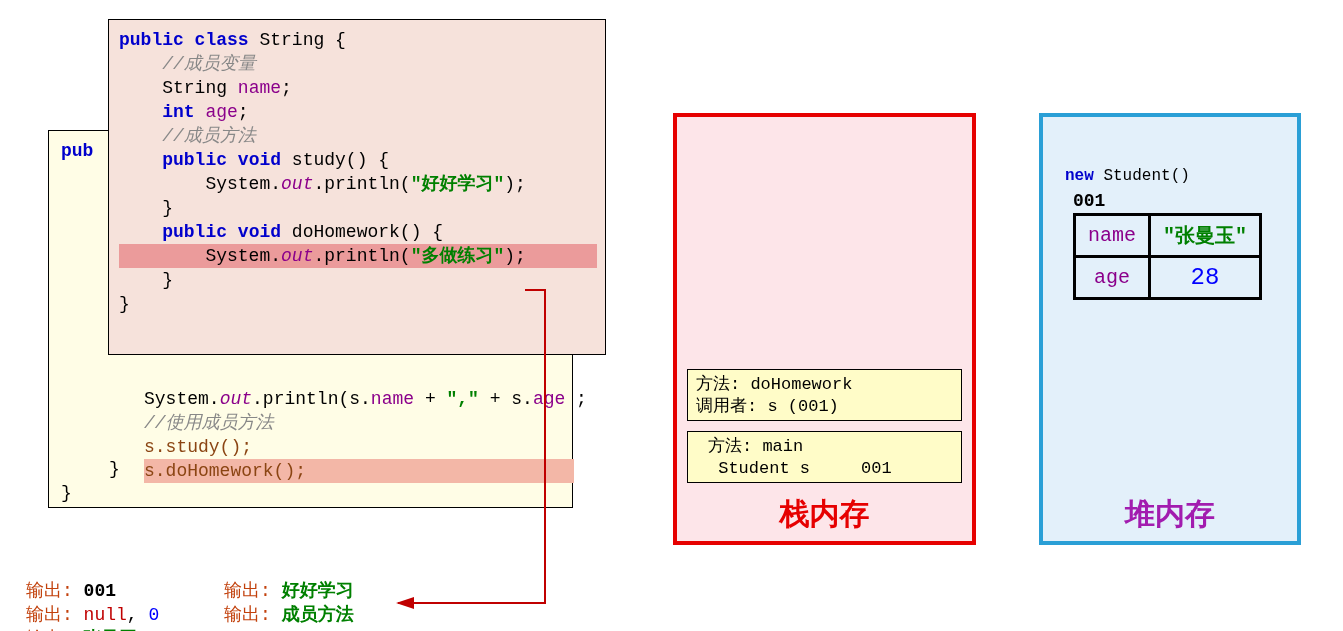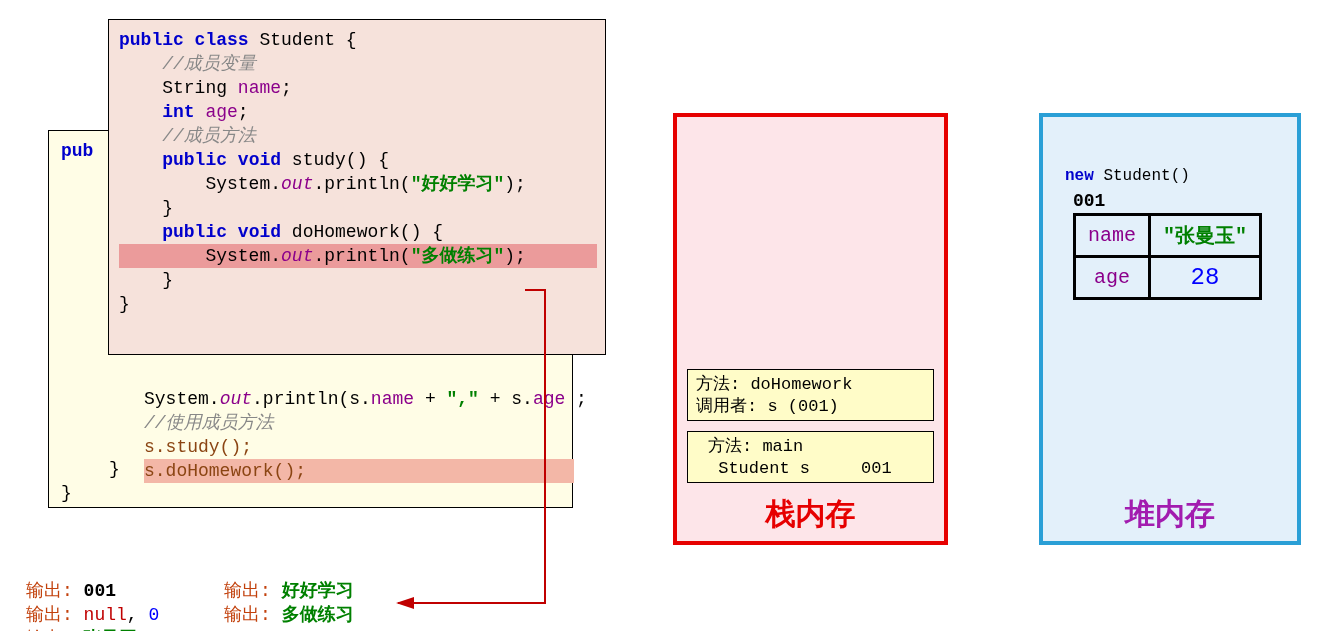--- a/index.html
+++ b/index.html
@@ -61,21 +61,21 @@
   .hl-line {
     background: #eb9b9b;
     display: inline-block;
     width: 478px;
   }
 
   
   .stack-box {
     position: absolute;
     left: 673px; top: 113px;
-    width: 275px; height: 432px;
+    width: 303px; height: 432px;
     border: 4px solid #e60000;
     background: #fde5e9;
   }
   .stack-title {
     position: absolute;
     left: 0; right: 0; bottom: 6px;
     text-align: center;
     color: #e60000;
     font-size: 30px;
     font-weight: bold;
@@ -163,21 +163,21 @@
 <span>System.</span><span class="out">out</span><span>.println(s.</span><span class="ident">name</span><span> + </span><span class="str">","</span><span> + s.</span><span class="ident">age</span><span> ;</span>
 <span class="comment">//使用成员方法</span>
 <span class="brown">s.study();</span>
 <span class="hl-call"><span class="brown">s.doHomework();</span></span>
   </div>
   <span class="brace1">}</span>
   <span class="brace2">}</span>
 </div>
 
 <div class="panel-front">
-<div class="code"><span class="kw">public class</span><span> Student {</span>
+<div class="code"><span class="kw">public class</span><span> String {</span>
 <span class="comment">    //成员变量</span>
 <span>    String </span><span class="ident">name</span><span>;</span>
 <span>    </span><span class="kw">int</span><span class="ident"> age</span><span>;</span>
 <span class="comment">    //成员方法</span>
 <span>    </span><span class="kw">public void</span><span> study() {</span>
 <span>        System.</span><span class="out">out</span><span>.println(</span><span class="str">"好好学习"</span><span>);</span>
 <span>    }</span>
 <span>    </span><span class="kw">public void</span><span> doHomework() {</span>
 <span class="hl-line"><span>        System.</span><span class="out">out</span><span>.println(</span><span class="str">"多做练习"</span><span>);</span></span>
 <span>    }</span>
@@ -205,21 +205,21 @@
       <td class="lbl">age</td>
       <td class="val-age">28</td>
     </tr>
   </tbody>
     </table>
   <div class="heap-title">堆内存</div>
 </div>
 
 <div class="outputs">
 <span class="lbl">输出: </span><span class="v1">001</span>          <span class="lbl">输出: </span><span class="str">好好学习</span>
-<span class="lbl">输出: </span><span class="red">null</span><span>, </span><span class="num">0</span>      <span class="lbl">输出: </span><span class="str">多做练习</span>
+<span class="lbl">输出: </span><span class="red">null</span><span>, </span><span class="num">0</span>      <span class="lbl">输出: </span><span class="str">成员方法</span>
 <span class="lbl">输出: </span><span class="str">张曼玉</span><span>, </span><span class="num">28</span>
 </div>
 
 <svg class="arrows">
   <defs>
     <marker id="ah" markerWidth="10" markerHeight="10" refX="8" refY="3" orient="auto">
       <path d="M0,0 L0,6 L9,3 z" fill="#c00000"></path>
     </marker>
   </defs>
   <polyline points="525,290 545,290 545,603 398,603" fill="none" stroke="#c00000" stroke-width="2" marker-end="url(#ah)"></polyline>

